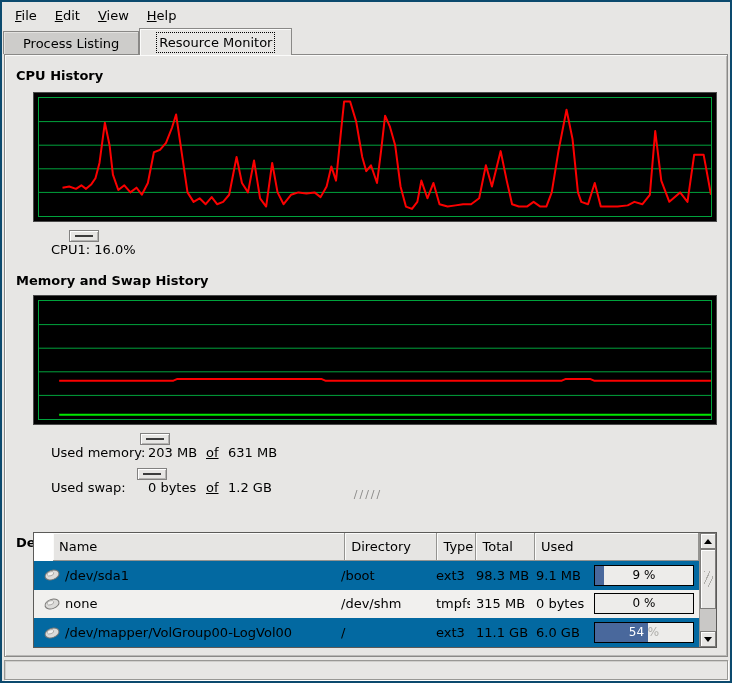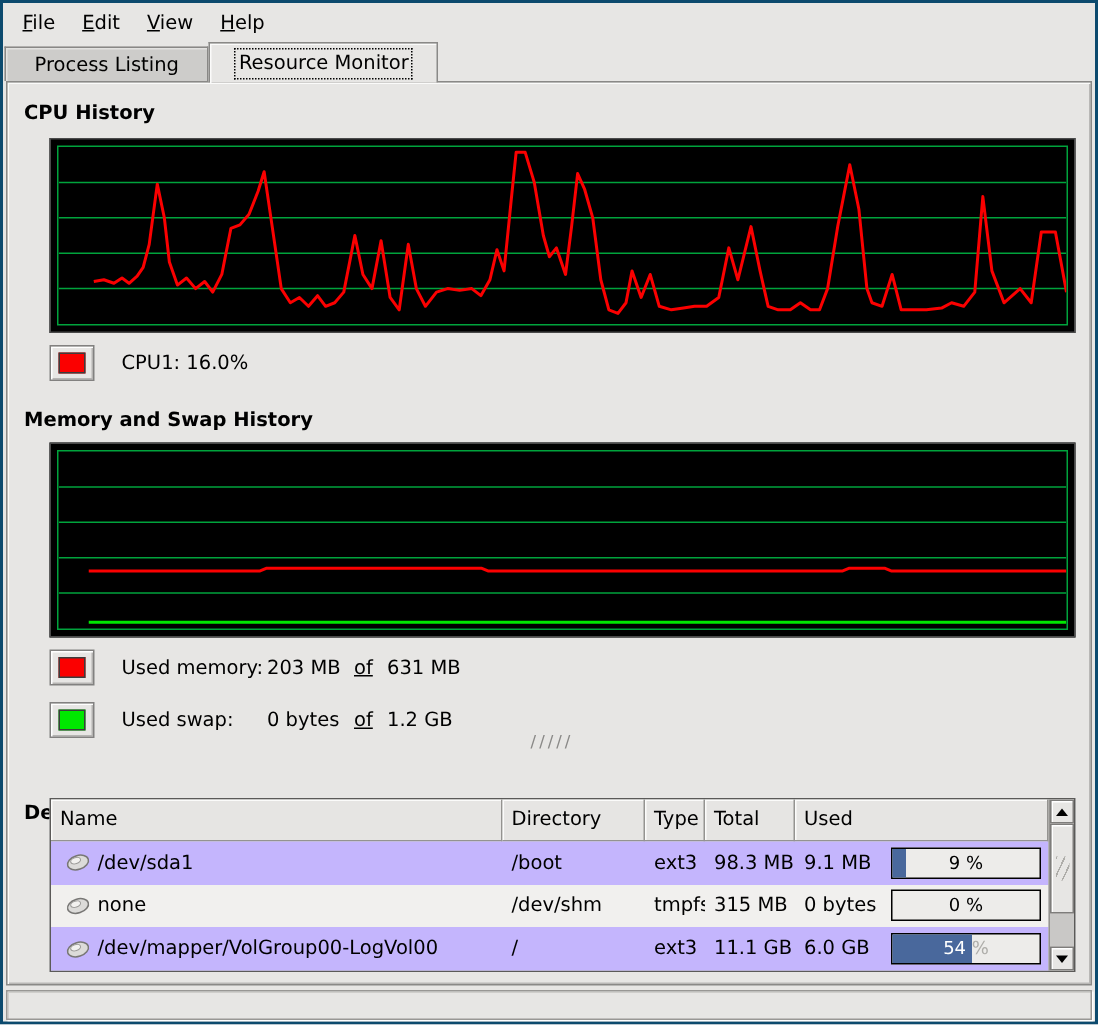--- a/index.html
+++ b/index.html
@@ -49,21 +49,21 @@
 
   
   .graph {
     position:absolute; left:31px; width:684px; height:130px;
     background:#000; border:1px solid #4a4a4a; padding:4px;
   }
   .plot { width:100%; height:100%; border:1px solid #00a33c; position:relative; overflow:hidden; }
   .plot svg { position:absolute; inset:0; }
 
   
-  .legend-row { position:absolute; left:31px; height:24px; display:flex; align-items:center; }
+  .legend-row { position:absolute; left:31px; height:24px; display:flex; align-items:center;flex-direction:column; }
   .swatch-btn {
     width:30px; height:24px; background:#e7e6e4;
     border:1px solid #828180; box-shadow:inset 1px 1px 0 #fff, inset -1px -1px 0 #b5b4b2;
     padding:4px 5px;
   }
   .swatch-fill { width:100%; height:100%; border:1px solid #3c3c3c; }
   .legend-text { margin-left:18px; display:flex; }
   .lg-name  { width:97px; }
   .lg-value { width:58px; }
   .lg-of    { width:22px;text-decoration:underline; }
@@ -74,27 +74,27 @@
     color:#8a8987; font-size:11px; letter-spacing:2px; text-align:center; line-height:14px;
     cursor:row-resize; user-select:none;
   }
 
   
   .devtable {
     position:absolute; left:31px; top:530px; width:684px; height:116px;
     border:1px solid #5b5a58; background:#fff; display:flex;
   }
   .tbl-main { width:665px; display:flex; flex-direction:column; }
-  .tbl-header { display:flex; height:28px; }
+  .tbl-header { display:flex; height:28px;padding-left:19px; }
   .th {
     background:#e6e5e3; border-right:1px solid #949390; border-bottom:1px solid #949390;
     box-shadow:inset 1px 1px 0 #fbfbfa;
     display:flex; align-items:center; padding-left:6px; overflow:hidden; white-space:nowrap;
   }
-  .tbl-row { display:flex; height:29px; background:#c4b5fd; }
+  .tbl-row { display:flex; height:29px; background:#0369a1; }
   .tbl-row.alt { background:#f1f0ee; }
   .td { display:flex; align-items:center; padding-left:6px; overflow:hidden; white-space:nowrap; }
   .c-name  { width:301px; }
   .c-dir   { width:95px; }
   .c-type  { width:40px; }
   .c-total { width:60px; }
   .c-used  { width:169px; }
   .c-used.th { width:169px; }
   .td.c-name { padding-left:9px; }
   .drive-icon { width:18px; height:14px; margin-right:4px; flex:none; }

